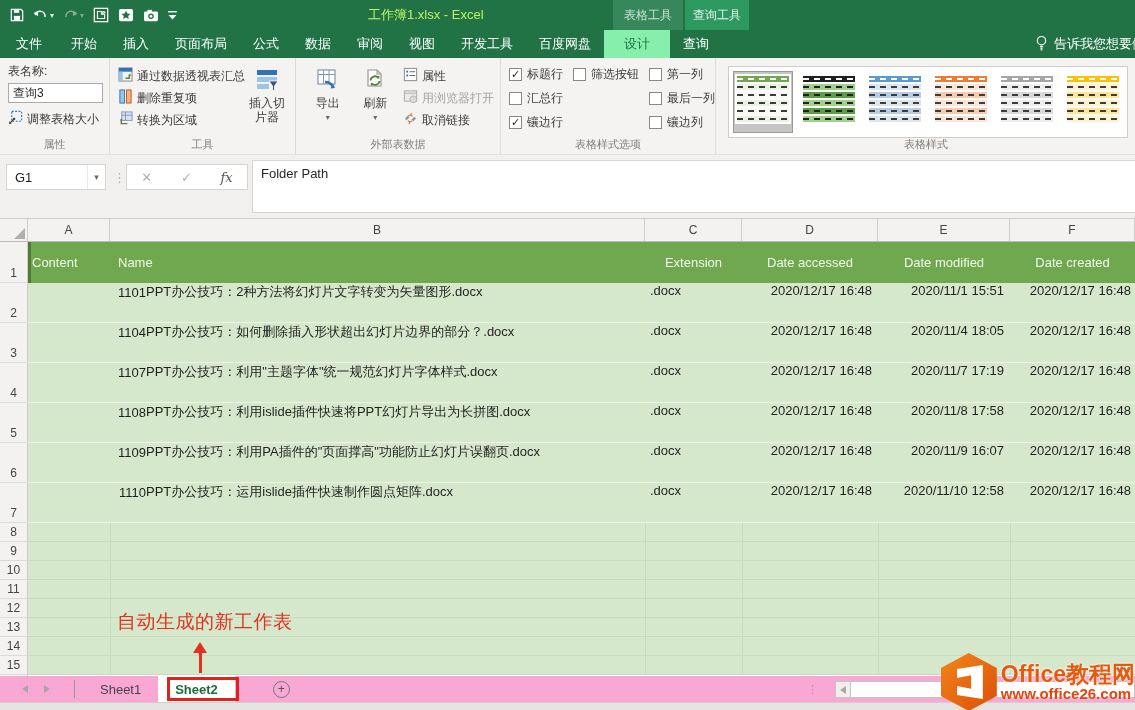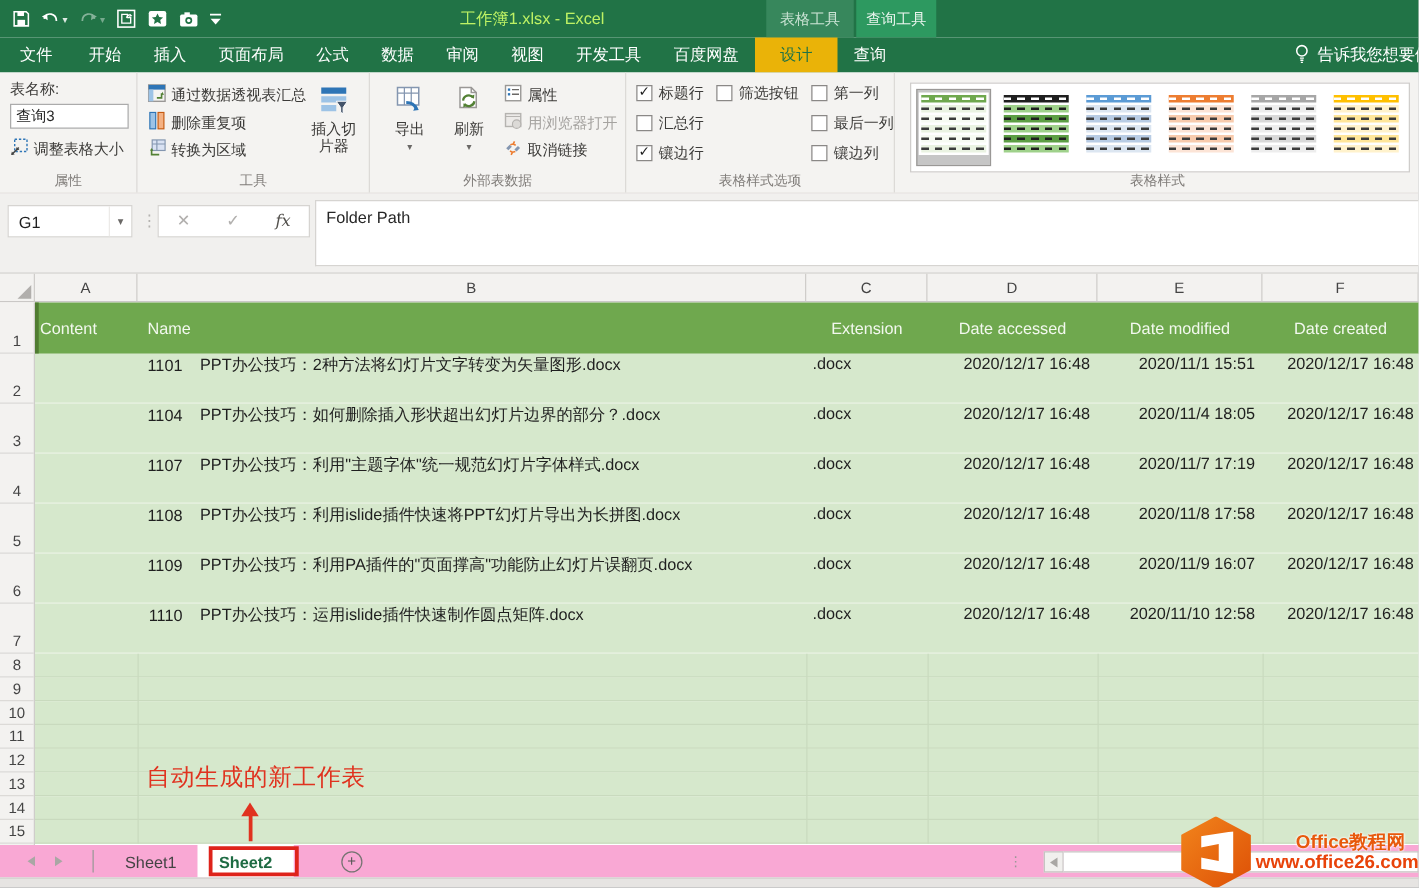--- a/index.html
+++ b/index.html
@@ -17,21 +17,21 @@
   .doc-title{position:absolute;left:368px;top:0;height:30px;display:flex;align-items:center;font-size:13px;color:#bef264;}
   .ctx-tab{position:absolute;top:0;height:30px;display:flex;align-items:center;justify-content:center;font-size:12px;}
   .ctx-table{left:613px;width:70px;background:#37875c;color:#c9e2d3;}
   .ctx-query{left:685px;width:64px;background:#2d9960;color:#eaf5ee;}
 
   
   .tabrow{position:absolute;left:0;top:30px;width:100%;height:28px;background:#217346;display:flex;align-items:stretch;}
   .tabs{display:flex;align-items:stretch;}
   .tab{display:flex;align-items:center;padding:0 13px;font-size:13px;color:#fff;cursor:default;}
   .tab.file{padding:0 16px;}
-  .tab.active{background:#eab308;color:#217346;padding:0 20px;}
+  .tab.active{background:#86efac;color:#217346;padding:0 20px;}
   .tellme{position:absolute;right:0;top:30px;height:28px;display:flex;align-items:center;gap:6px;
           color:#fff;font-size:13px;max-width:100px;overflow:hidden;white-space:nowrap;}
 
   
   .ribbon{position:absolute;left:0;top:58px;width:100%;height:97px;background:#f4f3f1;display:flex;border-bottom:1px solid #e3e1de;}
   .rgroup{position:relative;height:100%;border-right:1px solid #dcdad7;padding:5px 6px 16px 8px;}
   .glabel{position:absolute;left:0;right:0;bottom:2px;text-align:center;font-size:11px;color:#807d7a;}
   .g-props{width:112px;}
   .g-tools{width:186px;display:flex;}
   .g-ext{width:205px;display:flex;}
@@ -93,21 +93,21 @@
   .hrow{height:41px;background:#6fa84e;display:flex;align-items:center;color:#f2f8ee;font-size:13px;
         border-left:3px solid #507c31;}
   .hcell{padding:0 1px;}
   .hA{width:79px;}.hB{width:535px;padding-left:8px;}.hC{width:97px;text-align:center;}
   .hD{width:136px;text-align:center;}.hE{width:132px;text-align:center;}.hF{width:125px;text-align:center;}
   .drow{height:40px;background:#d6e8cc;display:flex;align-items:flex-start;font-size:13px;color:#1f1f1f;
         border-bottom:1px solid #ecf4e6;}
   .dA{width:82px;}
   .dB{width:535px;display:flex;align-items:center;}
   .dB .num{width:36px;text-align:right;}
-  .dB .ttl{margin-left:14px;white-space:nowrap;overflow:hidden;}
+  .dB .ttl{white-space:nowrap;overflow:hidden;}
   .dC{width:97px;padding-left:5px;}
   .dD{width:136px;text-align:right;padding-right:6px;}
   .dE{width:132px;text-align:right;padding-right:6px;}
   .dF{width:125px;text-align:right;padding-right:4px;}
   .erow{height:19px;background:#d6e8cc;border-bottom:1px solid #c9dabe;}
   .vline{position:absolute;width:1px;background:#c9dabe;top:281px;height:152px;}
 
   
   .ann-text{position:absolute;left:117px;top:609px;font-size:19px;color:#e0321f;z-index:6;letter-spacing:.5px;}
   .ann-line{position:absolute;left:199px;top:652px;width:3px;height:21px;background:#e0321f;z-index:6;}
@@ -132,21 +132,21 @@
   .hs-dots{position:absolute;right:316px;top:681px;height:17px;display:flex;align-items:center;color:#9a9896;font-size:11px;letter-spacing:1px;z-index:2;}
   .bstrip{position:absolute;left:0;top:702px;width:100%;height:8px;background:#e6e4e2;border-top:1px solid #d2d0cd;}
 
   
   .watermark{position:absolute;right:0;top:653px;display:flex;align-items:center;z-index:8;}
   .hex{position:relative;width:56px;height:58px;background:linear-gradient(135deg,#f2851c,#dd4f06);
        clip-path:polygon(50% 0,100% 26%,100% 74%,50% 100%,0 74%,0 26%);flex:none;}
   .hexinner{position:absolute;left:16px;top:12px;width:26px;height:34px;background:#fff;
             clip-path:polygon(0 12%,100% 0,100% 100%,0 88%,0 62%,55% 70%,55% 30%,0 38%);}
   .wm-text{margin-left:4px;display:flex;flex-direction:column;line-height:1.05;}
-  .wm-1{font-size:15px;font-weight:bold;color:#e8590c;text-shadow:0 0 2px #fff,0 0 2px #fff;white-space:nowrap;margin-left:32px;}
+  .wm-1{font-size:23px;font-weight:bold;color:#e8590c;text-shadow:0 0 2px #fff,0 0 2px #fff;white-space:nowrap;}
   .wm-2{font-size:15px;font-weight:bold;color:#e8430a;text-shadow:0 0 2px #fff;white-space:nowrap;}
 </style>
 </head>
 <body>
 
 <div class="app">
 
   <div class="titlebar">
     <div class="qat">
       <span class="qbtn">

